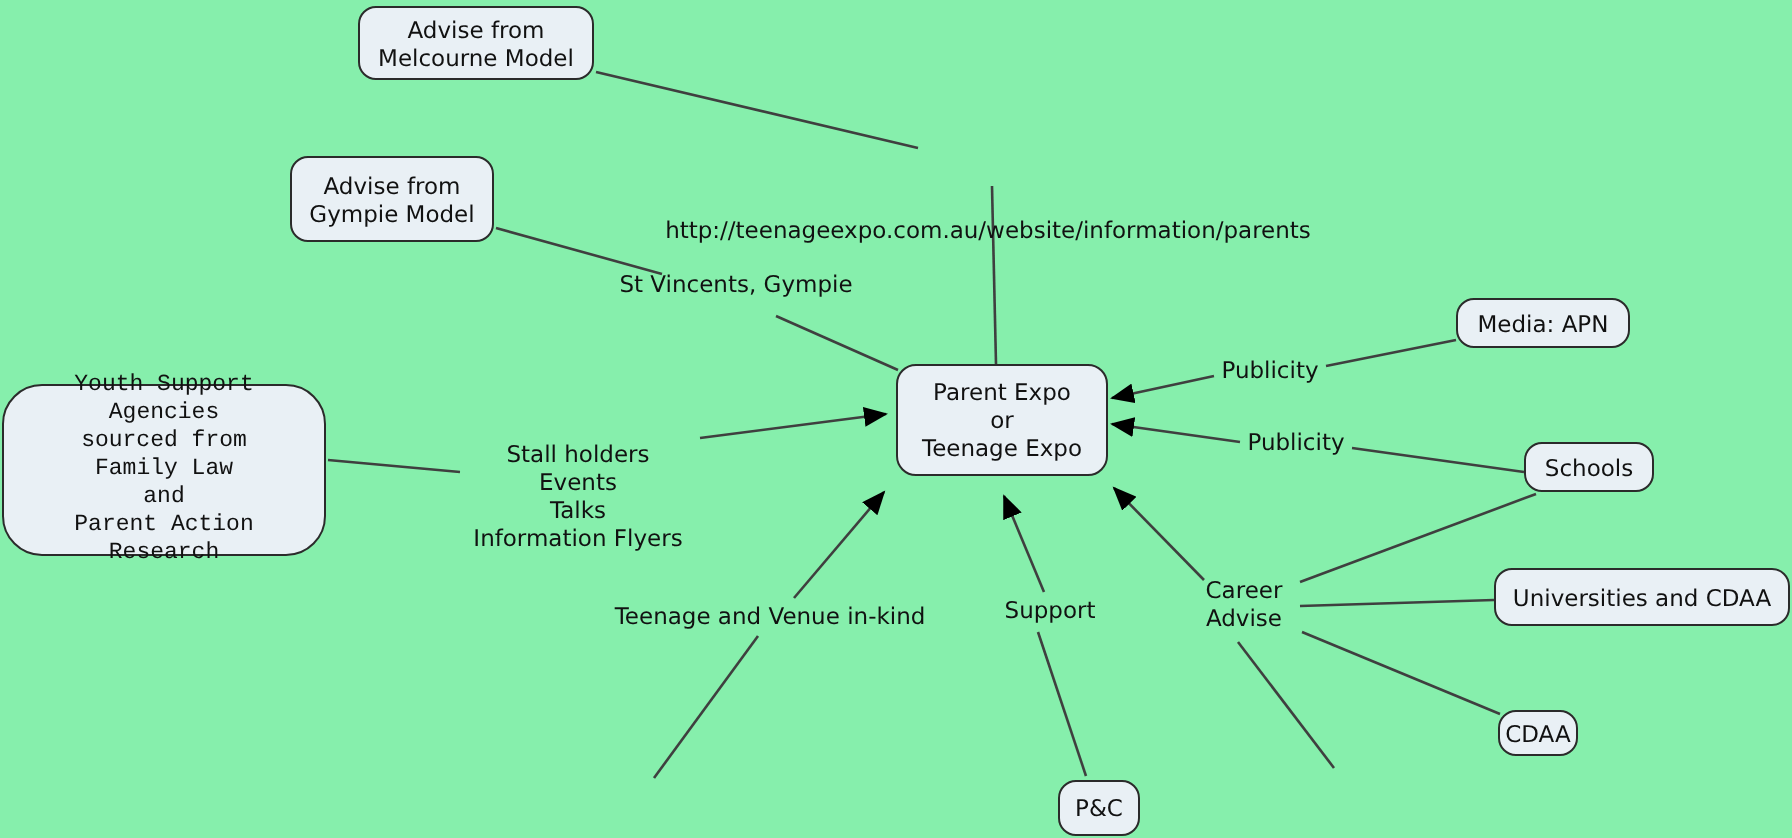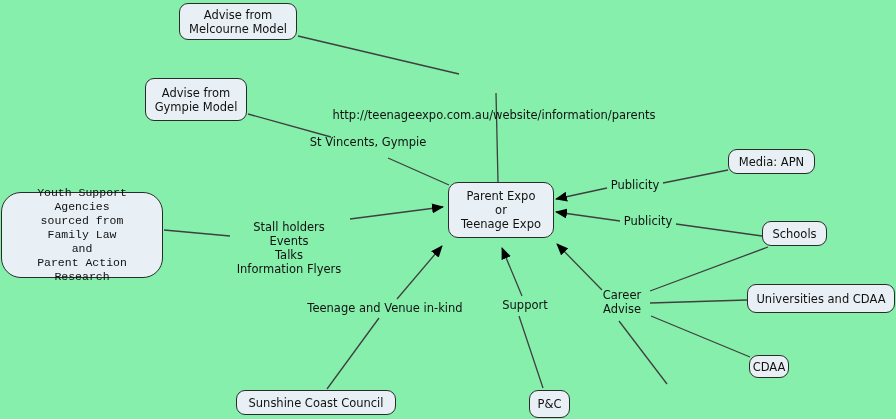--- a/index.html
+++ b/index.html
@@ -98,21 +98,20 @@
 and
 Parent Action Research</div>
   <div class="node n-expo">Parent Expo
 or
 Teenage Expo</div>
   <div class="node n-schools">Schools</div>
   <div class="node n-media">Media: APN</div>
   <div class="node n-universities">Universities and CDAA</div>
   <div class="node n-cdaa">CDAA</div>
   <div class="node n-pnc">P&amp;C</div>
-  <div class="node n-council">Sunshine Coast Council</div>
 
   <div class="linklabel l-url">http://teenageexpo.com.au/website/information/parents</div>
   <div class="linklabel l-stvincents">St Vincents, Gympie</div>
   <div class="linklabel l-stall">Stall holders
 Events
 Talks
 Information Flyers</div>
   <div class="linklabel l-publicity1">Publicity</div>
   <div class="linklabel l-publicity2">Publicity</div>
   <div class="linklabel l-careeradvise">Career

